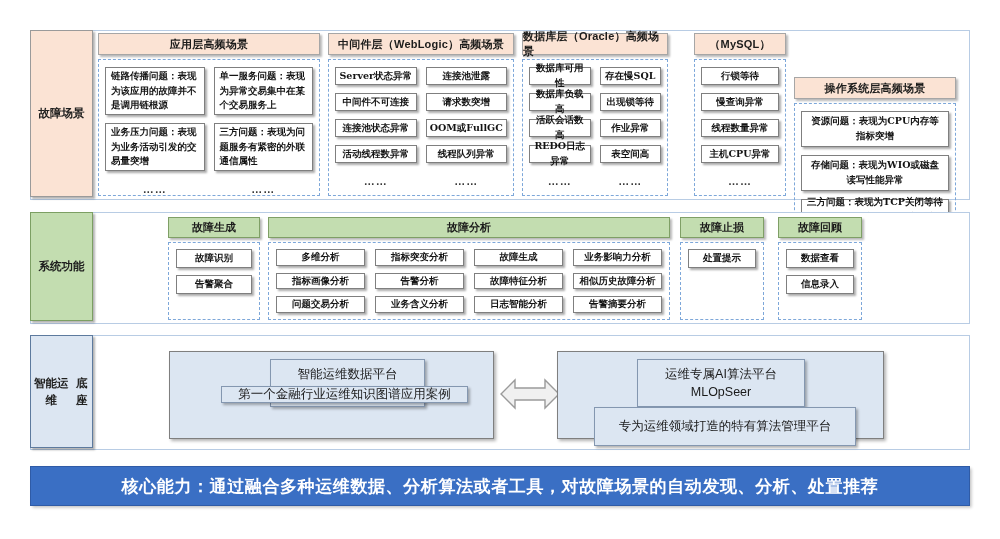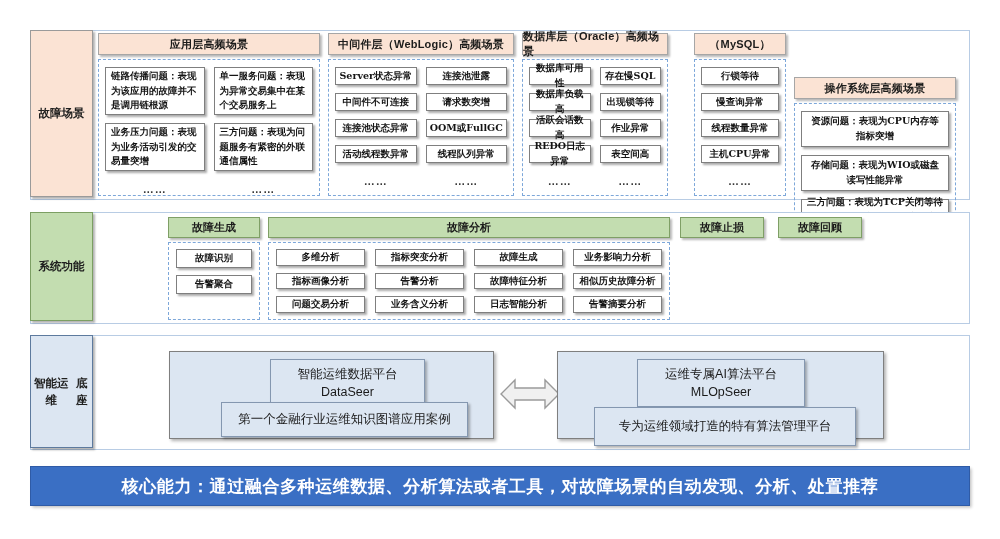--- a/index.html
+++ b/index.html
@@ -259,40 +259,55 @@
           <div class="fnchip">业务影响力分析</div>
           <div class="fnchip">相似历史故障分析</div>
           <div class="fnchip">告警摘要分析</div>
         </div>
       </div>
     </div>
   </div>
 
   <div class="colgroup" style="left:680px;top:217px;width:84px;height:103px;">
     <div class="fnhead">故障止损</div>
+    <div class="fnbody">
+      <div class="fngrid">
+        <div class="fncol">
+          <div class="fnchip">处置提示</div>
+        </div>
+      </div>
+    </div>
   </div>
 
   <div class="colgroup" style="left:778px;top:217px;width:84px;height:103px;">
     <div class="fnhead">故障回顾</div>
+    <div class="fnbody">
+      <div class="fngrid">
+        <div class="fncol">
+          <div class="fnchip">数据查看</div>
+          <div class="fnchip">信息录入</div>
+        </div>
+      </div>
+    </div>
   </div>
 
   <div class="row-frame" style="left:30px;top:335px;width:940px;height:115px;"></div>
 
   <div class="rowlabel blue" style="left:30px;top:335px;width:63px;height:113px;">
     <span>智能运维</span>
     <span>底座</span>
   </div>
 
   <div class="platbox" style="left:169px;top:351px;width:325px;height:88px;">
   </div>
   <div class="platinner" style="left:270px;top:359px;width:155px;height:48px;">
     <div>智能运维数据平台</div>
     <div>DataSeer</div>
   </div>
-  <div class="platcap" style="left:221px;top:402px;width:247px;height:35px;">
+  <div class="platcap" style="left:221px;top:386px;width:247px;height:17px;">
     <span>第一个金融行业运维知识图谱应用案例</span>
   </div>
 
   <div class="arrow" style="left:499px;top:376px;width:62px;height:36px;">
     <svg width="62" height="36" viewBox="0 0 62 36" xmlns="http://www.w3.org/2000/svg">
       <polygon points="2,18 16,4 16,12 46,12 46,4 60,18 46,32 46,24 16,24 16,32" fill="#f0f0f0" stroke="#9a9a9a" stroke-width="1.4"></polygon>
     </svg>
   </div>
 
   <div class="platbox" style="left:557px;top:351px;width:327px;height:88px;">

